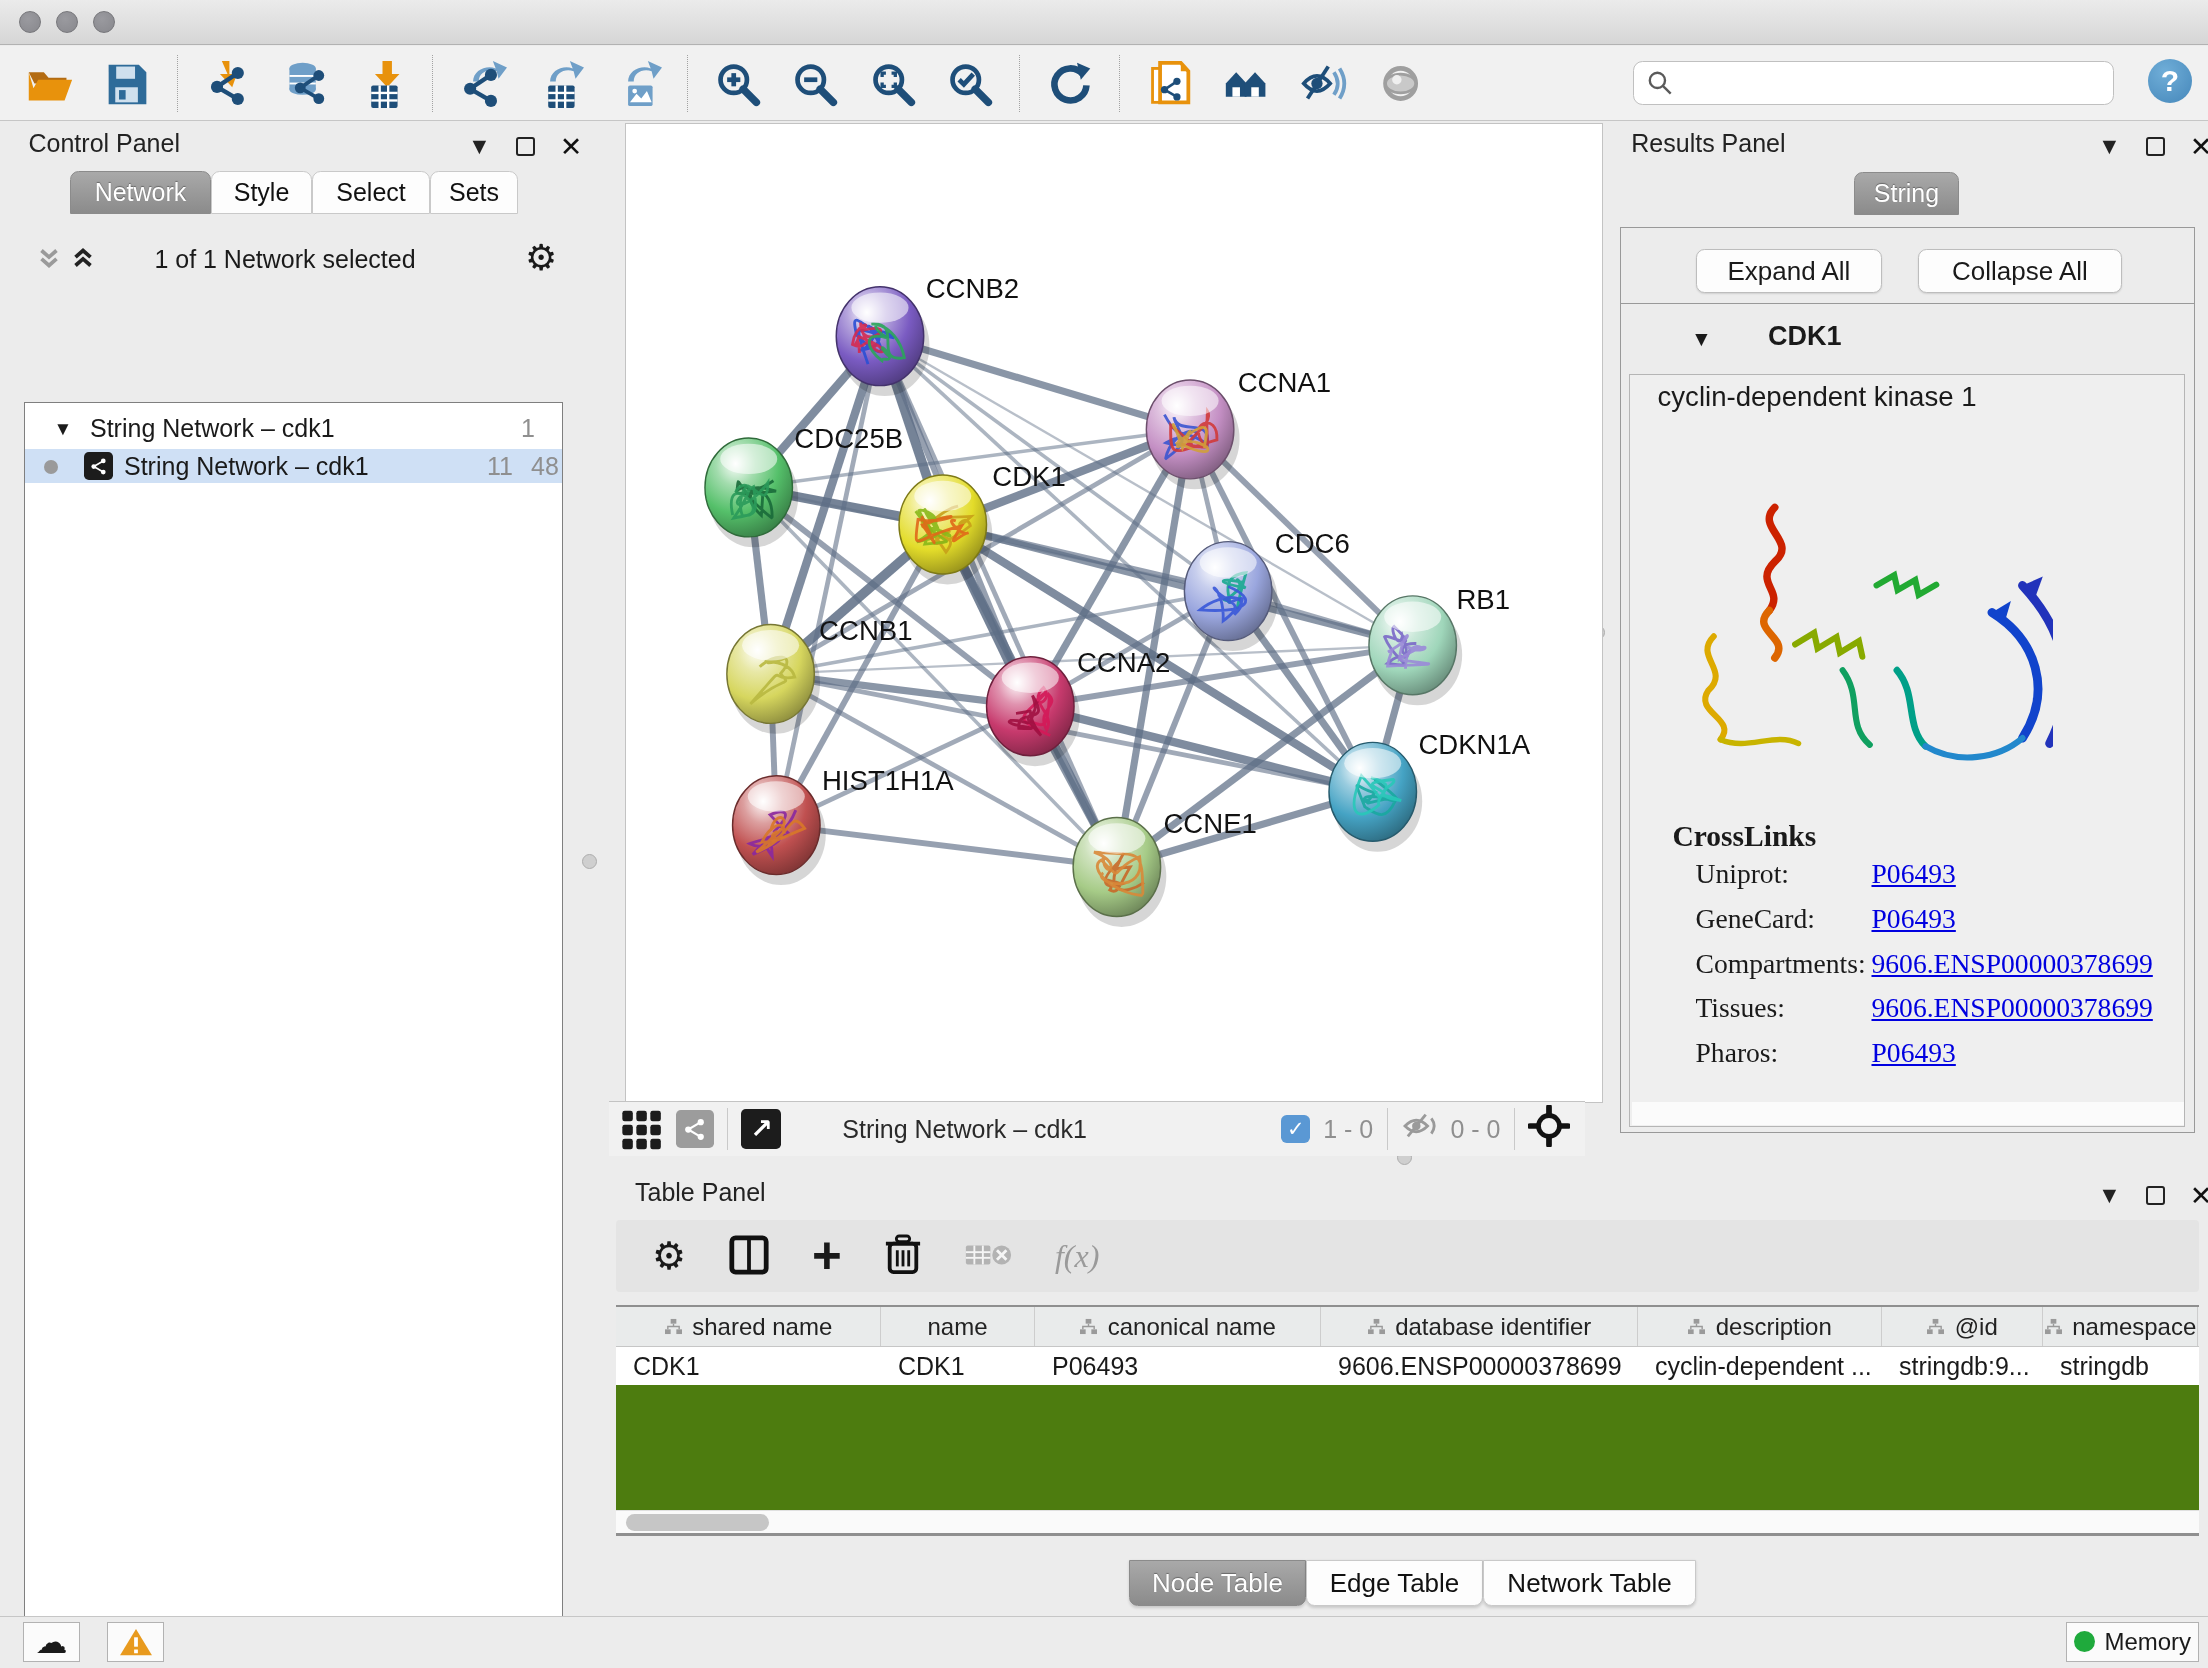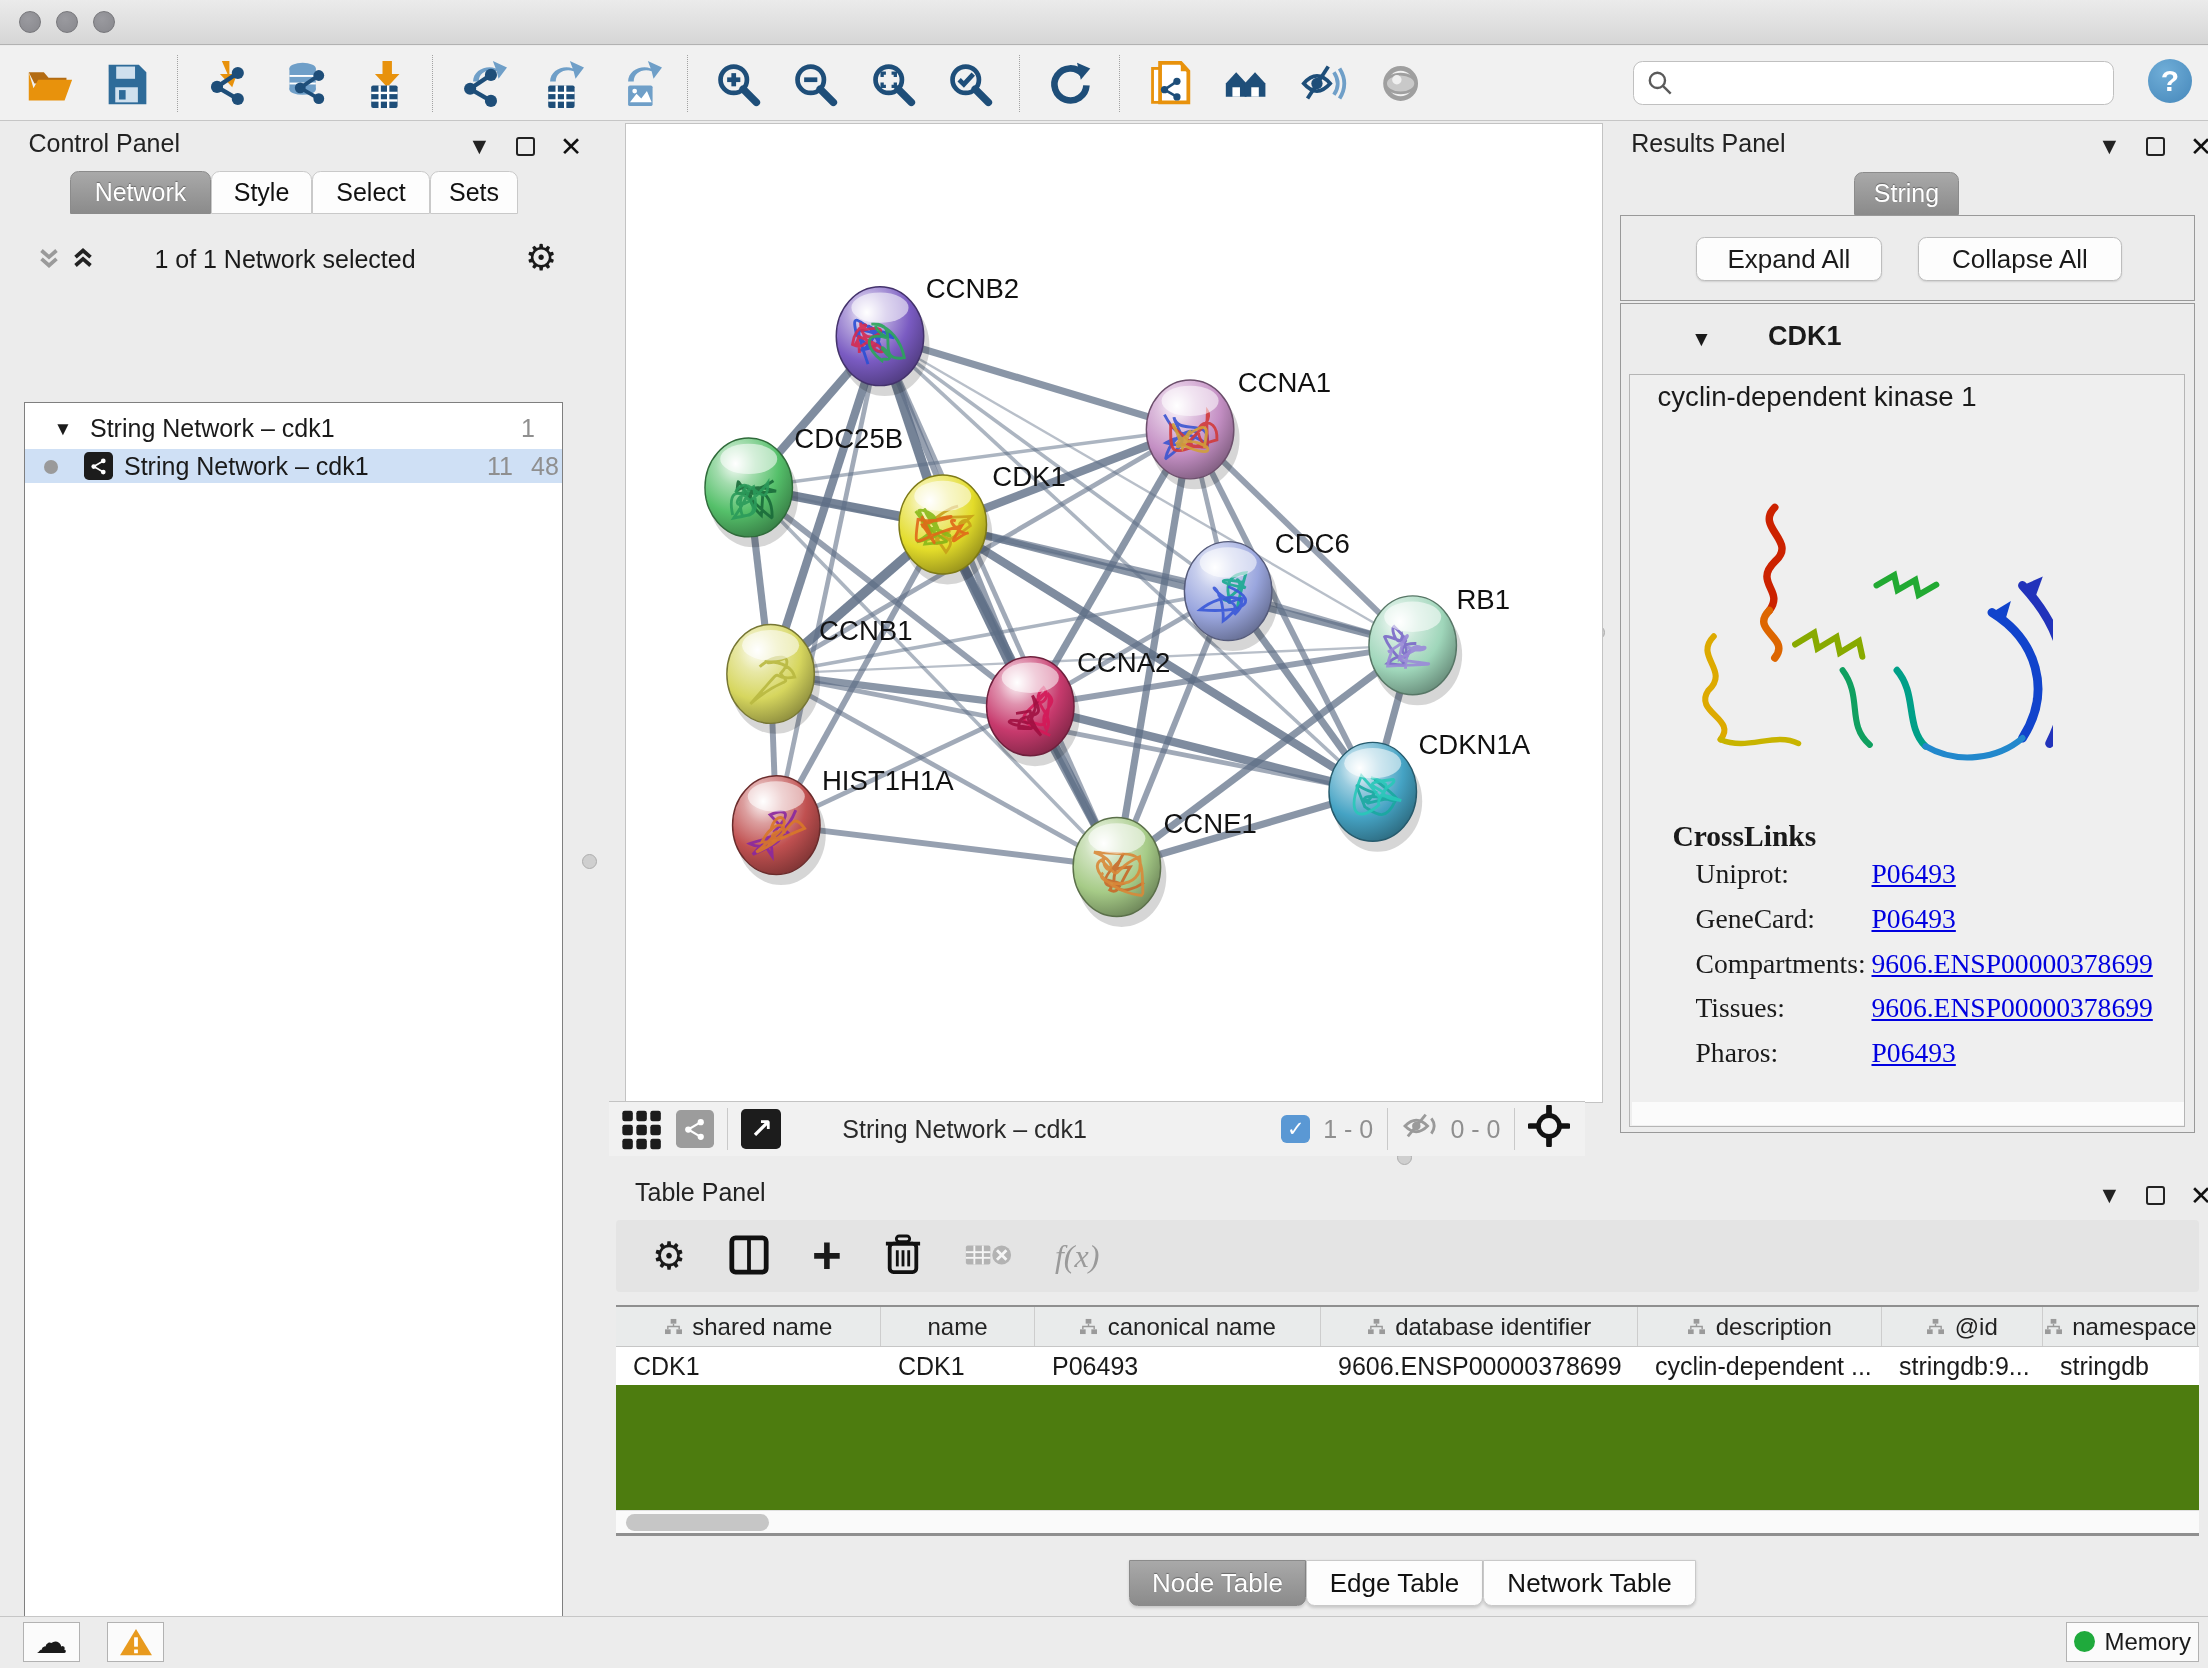--- a/index.html
+++ b/index.html
@@ -651,21 +651,21 @@
 
 <div class="abs" style="left:1617px;top:121px;width:592px;height:1051px">
   <div class="abs panel-title" style="left:14.3px;top:7.6px">Results Panel</div>
   <div class="panel-btns" style="left:481px;top:9.5px">
     <span class="p-collapse">▼</span>
     <span class="p-float"></span>
     <span class="p-close">✕</span>
   </div>
   <div class="tab top sel abs" style="left:237px;top:51px;width:105px">String</div>
 
-  <div class="rp-box" style="left:2.9px;top:94px;width:575px;height:86px">
+  <div class="rp-box" style="left:2.9px;top:106px;width:575px;height:86px">
     <div class="rp-btn" style="left:75px;top:21px;width:186px">Expand All</div>
     <div class="rp-btn" style="left:297px;top:21px;width:204px">Collapse All</div>
   </div>
 
   <div class="rp-box" style="left:2.9px;top:182px;width:575px;height:830px">
     <span class="abs" style="left:70px;top:23px;font-size:21px">▼</span>
     <span class="abs" style="left:147px;top:17px;font-size:27px;font-weight:bold">CDK1</span>
     <div class="rp-inner">
       <div class="abs" style="left:27px;top:5.7px;font-size:27.6px">cyclin-dependent kinase 1</div>
       <svg class="abs" style="left:43px;top:55px" width="380" height="399" viewBox="0 0 560 480">

